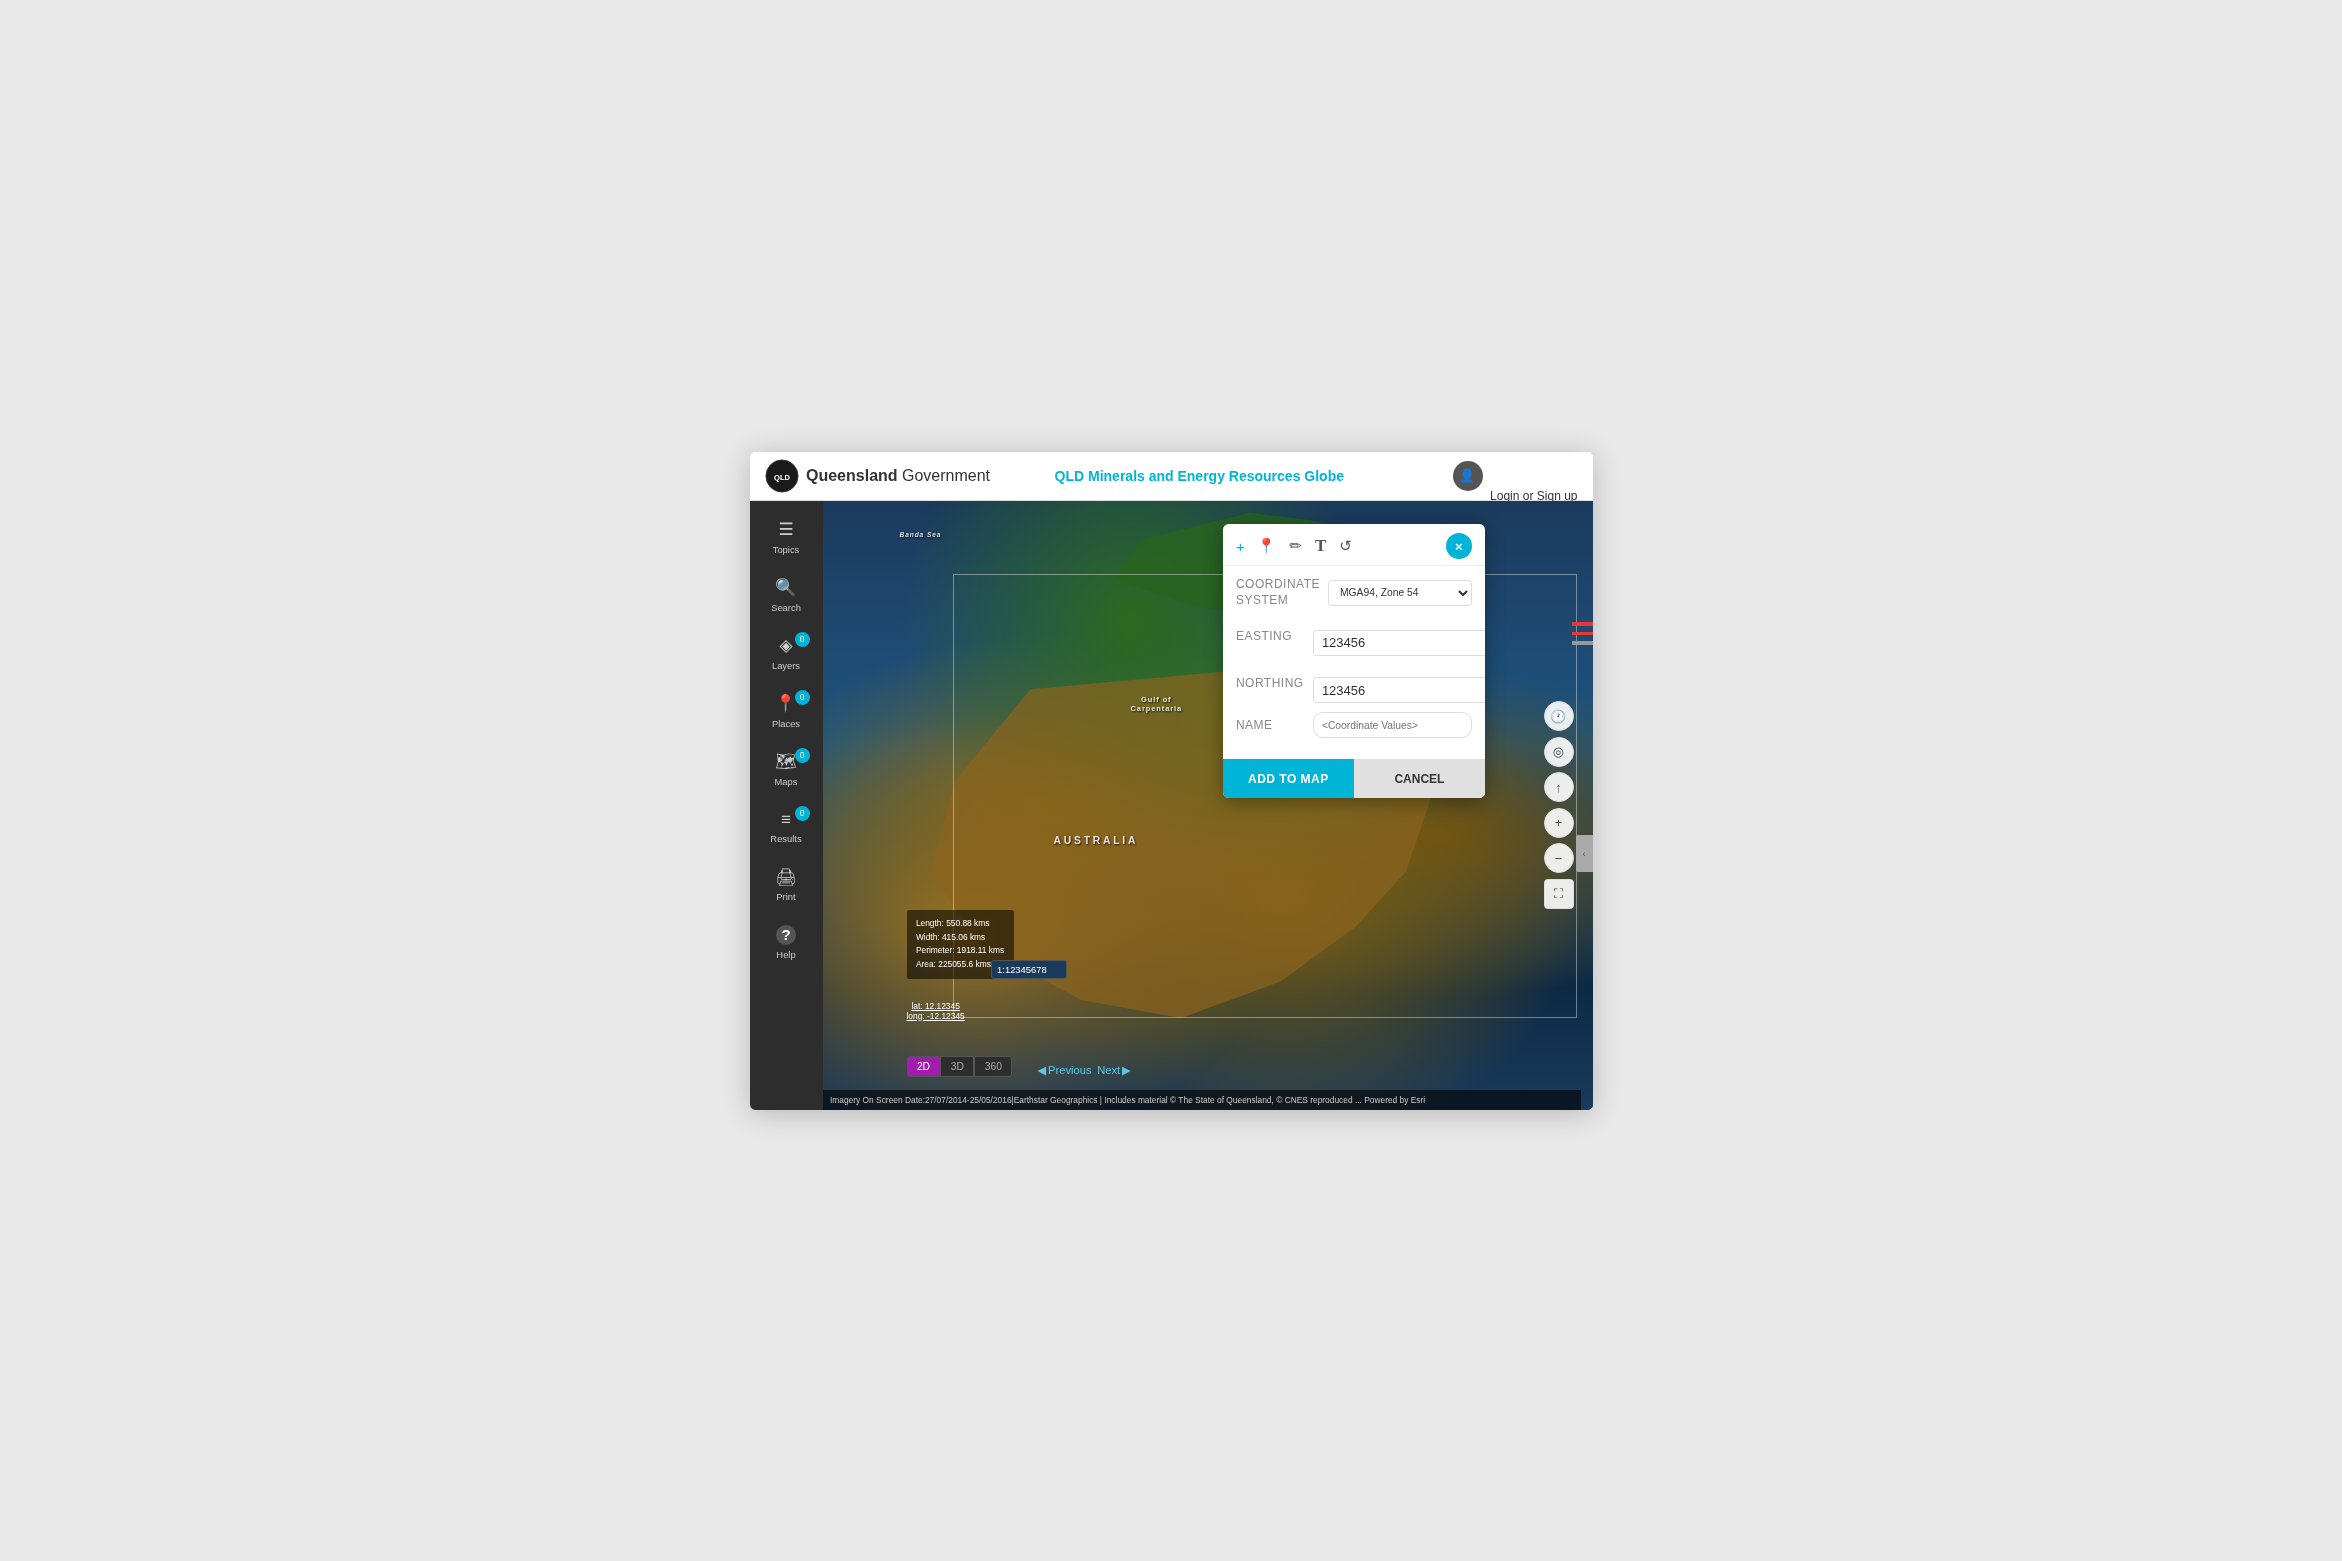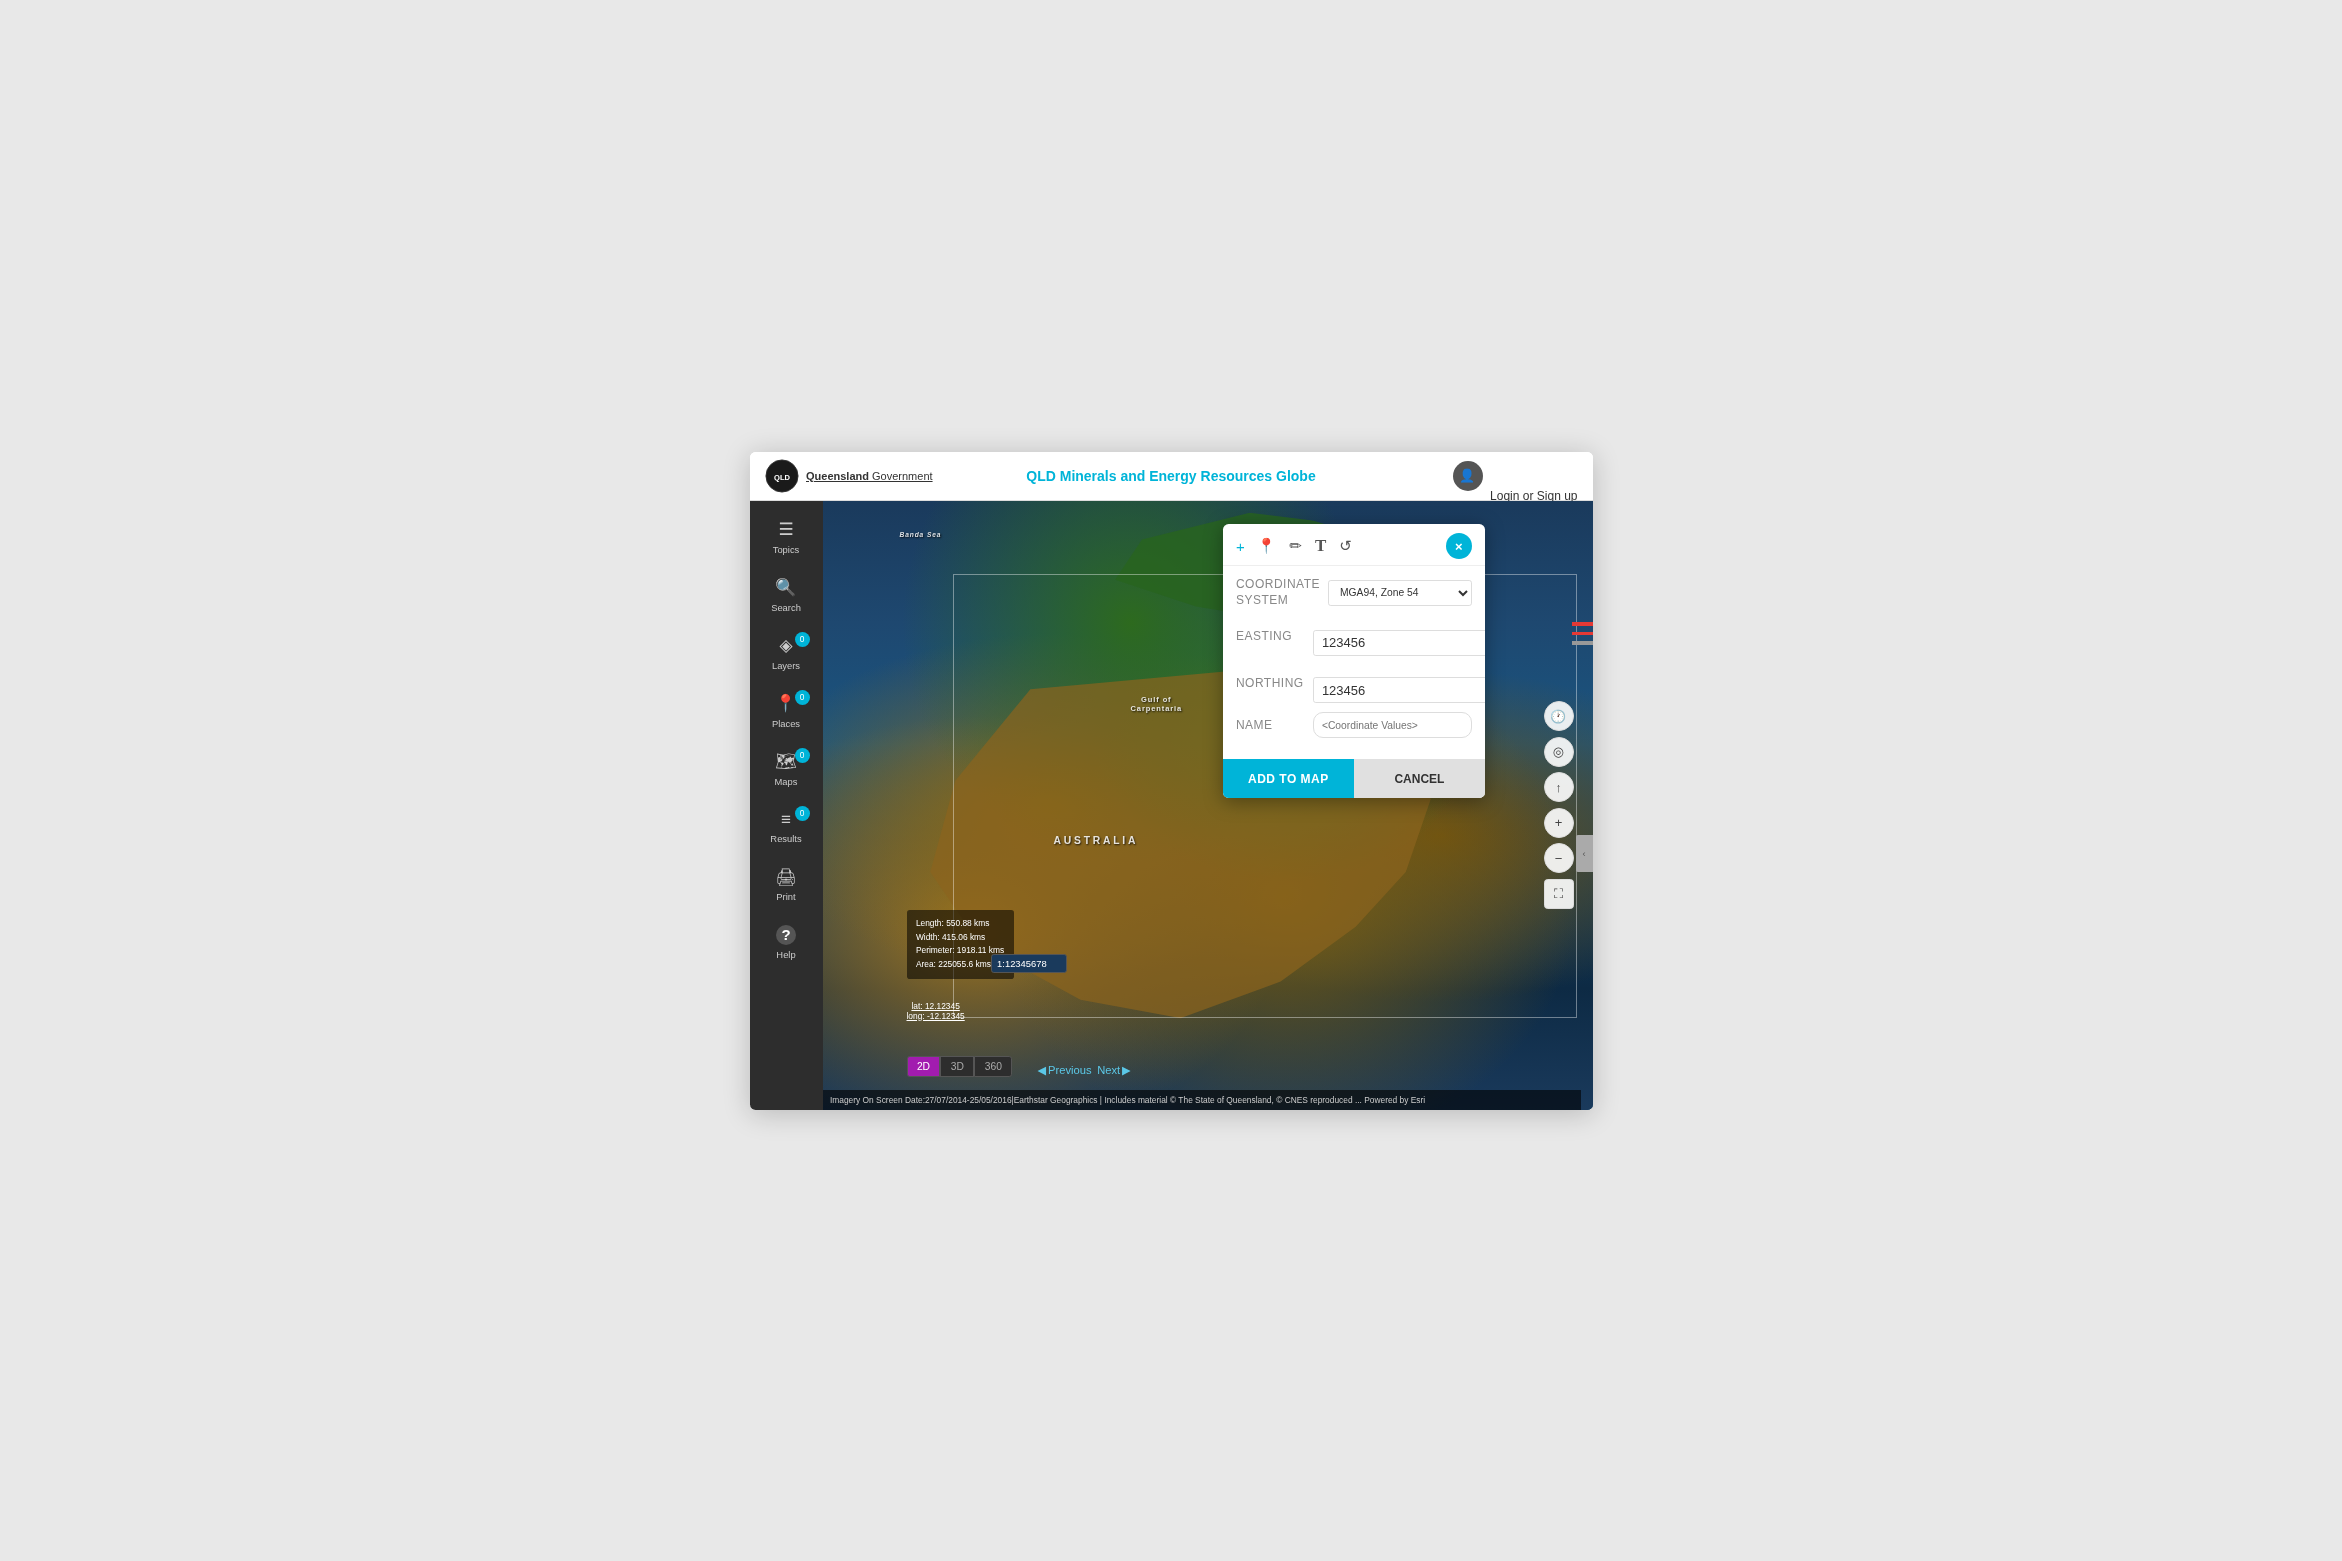--- a/index.html
+++ b/index.html
@@ -31,23 +31,22 @@
       display: flex;
       align-items: center;
       gap: 7.5px;
       min-width: 169px;
     }
     .qld-logo {
       width: 34px;
       height: 34px;
     }
     .logo-text {
-      font-size: 11px;
+      font-size: 16px;
       color: #333;
-      text-decoration: underline;
     }
     .logo-text strong {
       font-weight: bold;
     }
     .app-title {
       flex: 1;
       text-align: center;
       color: #00b4d8;
       font-size: 14px;
       font-weight: 600;
@@ -195,21 +194,21 @@
       text-align: center;
     }
     .map-coords span {
       display: block;
       text-decoration: underline;
       cursor: pointer;
     }
     
     .scale-select {
       position: absolute;
-      bottom: 76px;
+      bottom: 70px;
       left: 84px;
       background: #1a3a5c;
       color: #fff;
       border: 0.9px solid #555;
       padding: 2.8px 5.6px;
       font-size: 9.4px;
       border-radius: 2.8px;
       cursor: pointer;
       appearance: none;
       padding-right: 19px;

